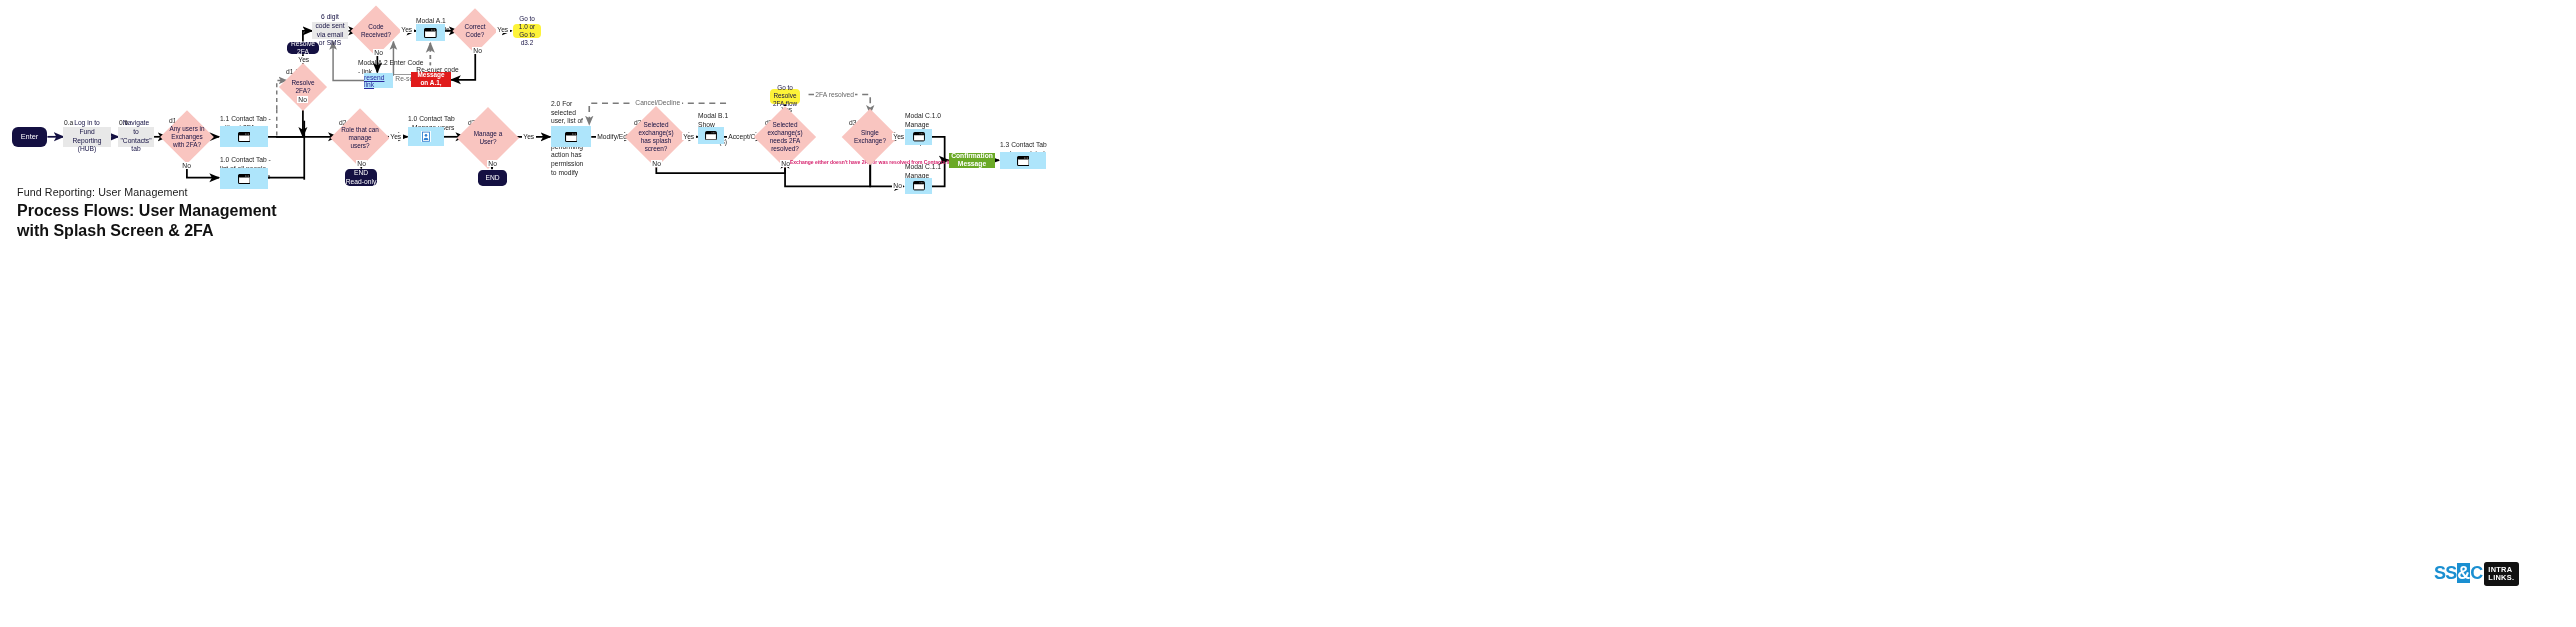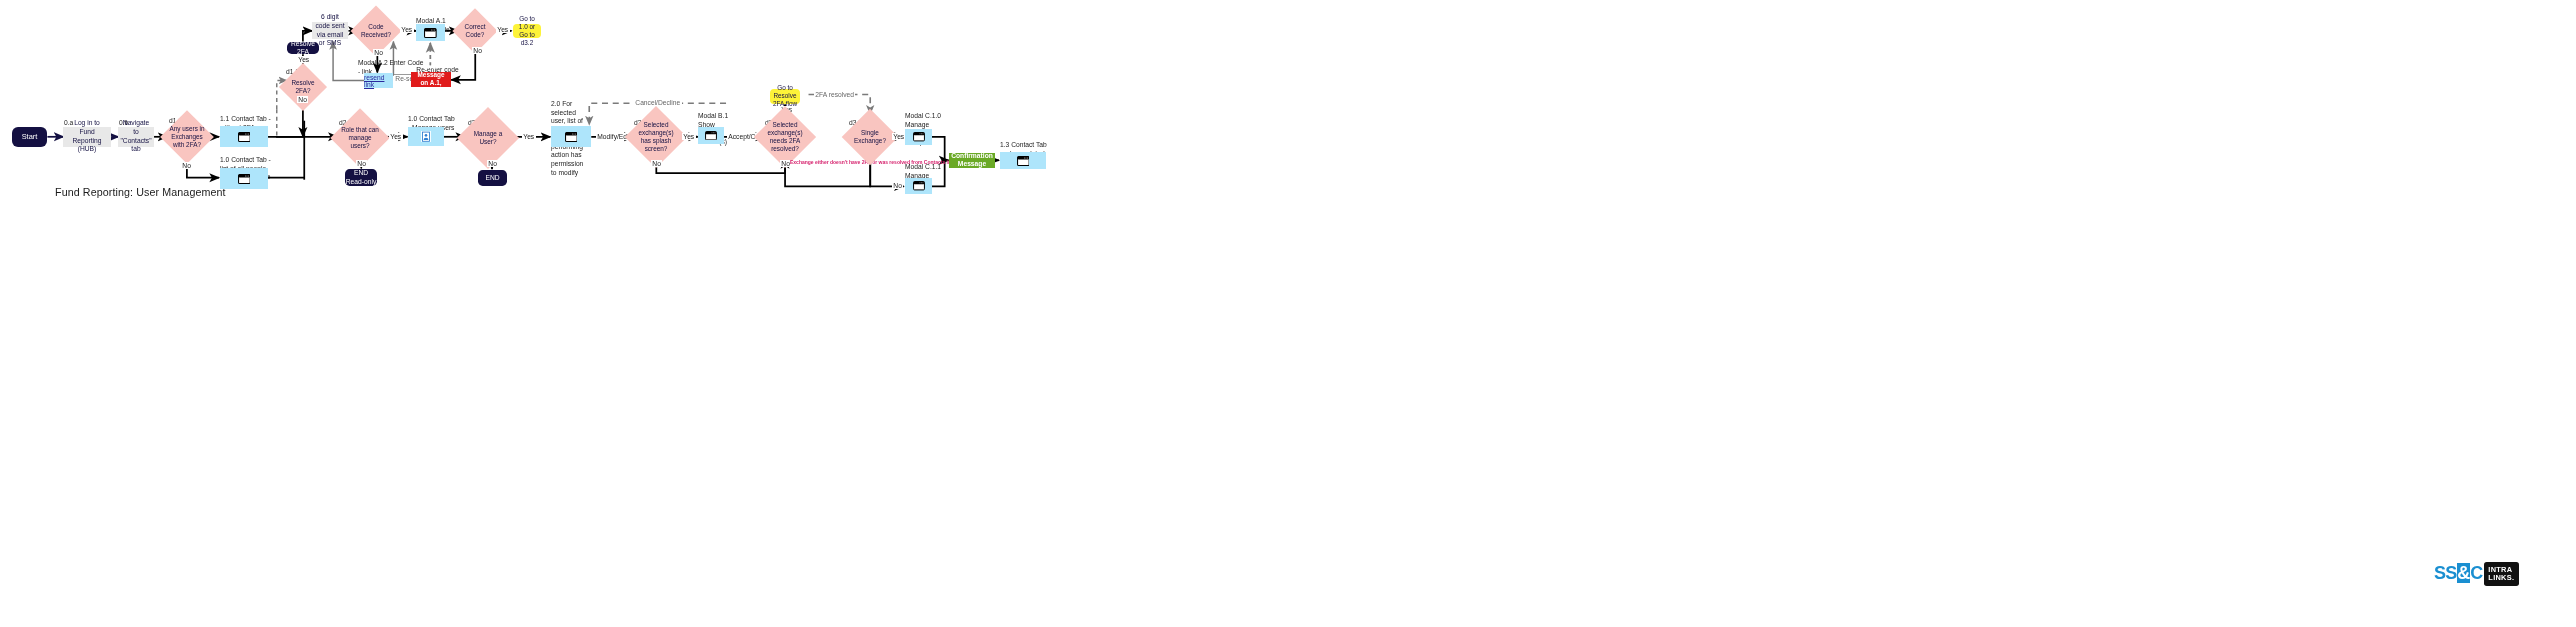--- a/index.html
+++ b/index.html
@@ -9,21 +9,21 @@
     background:#ffffff;
     font-family:"Liberation Sans", sans-serif;
     position:relative;
     overflow:hidden;
   }
   #canvas { position:absolute; inset:0; }
 
   
   .title-sub {
     position:absolute; left:17px; top:186px;
-    font-size:10.7px; color:#1b1b1b; letter-spacing:0.1px;margin-left:38px;
+    font-size:10.7px; color:#1b1b1b; letter-spacing:0.1px;
   }
   .title-main {
     position:absolute; left:17px; top:201px;
     font-size:16px; font-weight:bold; color:#111111;
     line-height:1.28; width:288px;
   }
 
   
   .node { position:absolute; }
 
@@ -121,20 +121,21 @@
     font-size:7.4px; font-weight:bold; line-height:1.05;
     padding:4px 4.7px; text-align:left; letter-spacing:0.3px;
   }
 </style>
 </head>
 <body>
 
 <div id="canvas">
 
   <div class="title-sub">Fund Reporting: User Management</div>
+  <div class="title-main">Process Flows: User Management with Splash Screen &amp; 2FA</div>
 
   <svg width="2576" height="627" style="position:absolute;left:0;top:0;" viewBox="0 0 3840 935">
     <defs>
       <marker id="ah" markerWidth="7" markerHeight="7" refX="5.6" refY="3" orient="auto">
         <path d="M0,0.4 L6.2,3 L0,5.6 L1.5,3 Z" fill="#000"></path>
       </marker>
       <marker id="ahg" markerWidth="7" markerHeight="7" refX="5.6" refY="3" orient="auto">
         <path d="M0,0.4 L6.2,3 L0,5.6 L1.5,3 Z" fill="#7a7a7a"></path>
       </marker>
       <marker id="ahn" markerWidth="7" markerHeight="7" refX="5.6" refY="3" orient="auto">
@@ -221,21 +222,21 @@
 
     <g stroke="#7a7a7a" stroke-width="2.4" fill="none" stroke-dasharray="9,7">
 
       <path d="M1082,154 L1020,154 L878,154 L878,186" marker-end="url(#ahg)"></path>
 
       <path d="M1205,141 L1297,141 L1297,170" marker-end="url(#ahg)"></path>
     </g>
   </svg>
 
   <div class="node term" style="left:12px;top:127px;width:35px;height:19.5px;">
-    <span>Start</span>
+    <span>Enter</span>
   </div>
 
   <div class="idlbl" style="left:64px;top:119px;">0.a</div>
   <div class="node proc" style="left:63px;top:127px;width:48px;height:19.5px;">
     <span>Log in to Fund Reporting (HUB)</span>
   </div>
 
   <div class="idlbl" style="left:119px;top:119px;">0.b</div>
   <div class="node proc" style="left:118px;top:127px;width:36px;height:19.5px;">
     <span>Navigate to "Contacts" tab</span>

